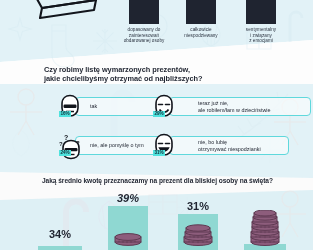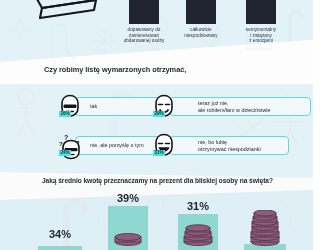--- a/index.html
+++ b/index.html
@@ -251,21 +251,22 @@
       </div>
       <div class="tbar-lbl">
         <div>sentymentalny</div>
         <div>i związany</div>
         <div>z emocjami</div>
       </div>
     </div>
   </div>
 
   <div class="qtitle">
-    <div>Czy robimy listę wymarzonych otrzymać,</div>
+    <div>Czy robimy listę wymarzonych prezentów,</div>
+    <div>jakie chcielibyśmy otrzymać od najbliższych?</div>
   </div>
 
   <div class="answer" style="left:58px;top:94px;width:110px;">
     <div class="abubble" style="width:92px;">
       <span>tak</span>
     </div>
     <div class="face">
       <svg width="24" height="26" viewBox="0 0 24 26">
         <path d="M4 10 C4 4 8 1.5 12 1.5 C16 1.5 20 4 20 10 L20 14 C20 19 16 22 12 22 C8 22 4 19 4 14 Z" fill="#ffffff" stroke="#12151c" stroke-width="1.6"></path>
         <rect x="5.5" y="10.5" width="13" height="3.4" rx="1.2" fill="#12151c"></rect>
@@ -330,21 +331,21 @@
 
   <div class="bcol" style="left:38px;width:44px;height:30px;">
     <div class="bbar" style="height:4px;"></div>
     <div class="bpct" style="bottom:10px;">
       <span>34%</span>
     </div>
   </div>
 
   <div class="bcol" style="left:108px;width:40px;height:60px;">
     <div class="bbar" style="height:44px;"></div>
-    <div class="bpct" style="bottom:46px;">
+    <div class="bpct" style="bottom:46px;font-style:italic;">
       <span>39%</span>
     </div>
     <div class="coins">
       <svg width="32" height="14" viewBox="0 0 32 14">
         <g fill="#8d5d7c" stroke="#5e3a52" stroke-width="1">
           <ellipse cx="16" cy="10" rx="13" ry="3.4"></ellipse>
           <rect x="3" y="5" width="26" height="5"></rect>
           <ellipse cx="16" cy="5" rx="13" ry="3.4"></ellipse>
         </g>
         <g stroke="#5e3a52" stroke-width=".7">

